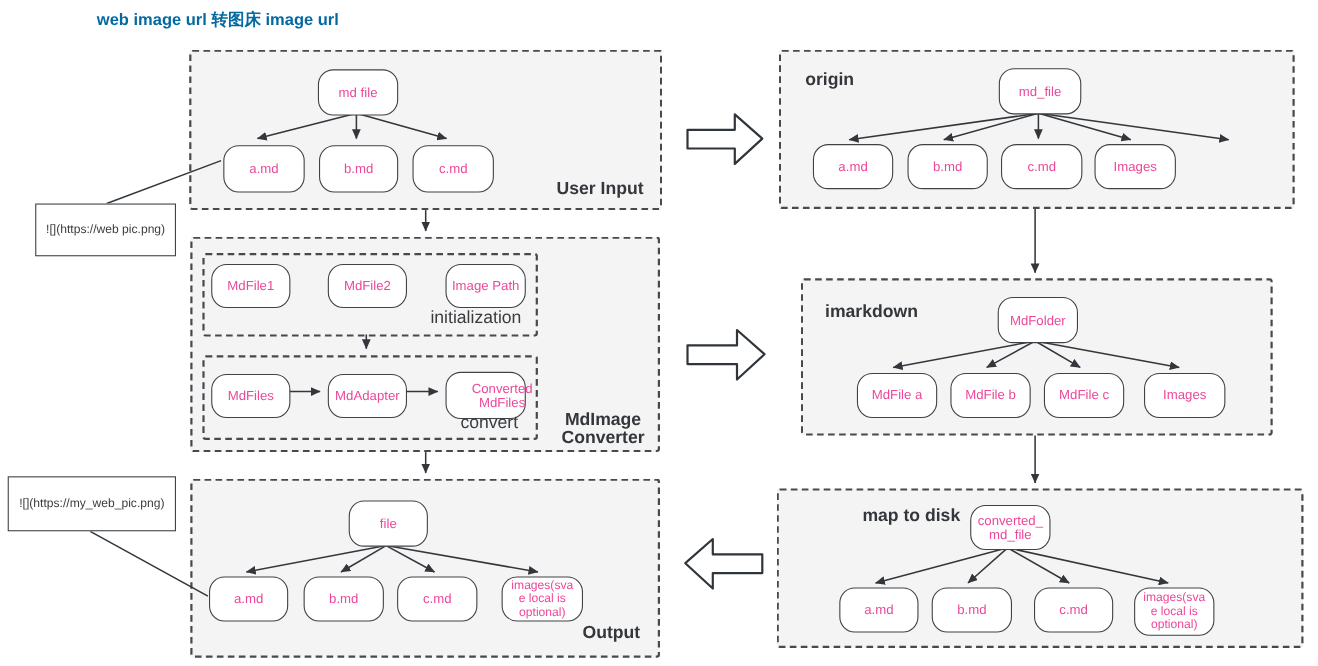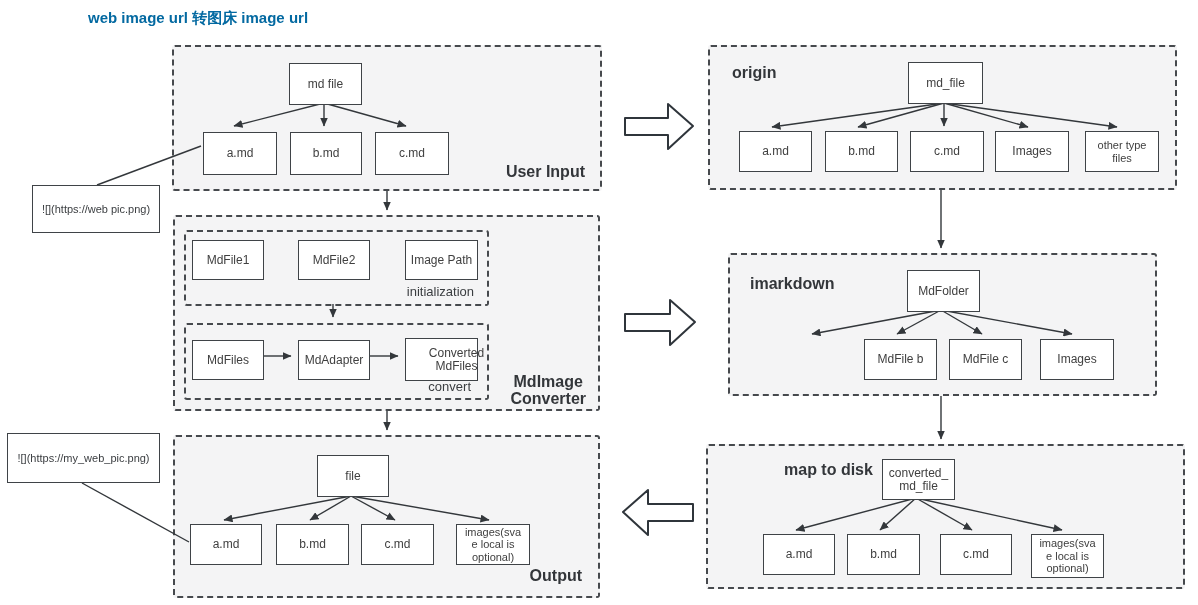--- a/index.html
+++ b/index.html
@@ -26,30 +26,30 @@
     border:2px dashed #46494d;
     border-radius:3px;
   }
   .group-label {
     position:absolute; z-index:3;
     font-size:16px; font-weight:bold; color:#33363a;
     white-space:pre; line-height:17px;
   }
   .sub-label {
     position:absolute; z-index:3;
-    font-size:13px; color:#3a3d40; white-space:pre;
+    font-size:16px; color:#3a3d40; white-space:pre;
   }
   .node {
     position:absolute; z-index:3;
     background:#ffffff;
     border:1.5px solid #3f4347;
-    border-radius:0;
+    border-radius:14px;
     display:flex; align-items:center; justify-content:center;
     text-align:center;
-    font-size:12px; color:#404040;
+    font-size:12px; color:#ec4899;
     line-height:13px;
     white-space:pre-line;
     padding:1px 2px;
   }
   .node.small { font-size:11px; line-height:12.5px; }
   .annotation {
     position:absolute; z-index:3;
     background:#ffffff;
     border:1.5px solid #3f4347;
     display:flex; align-items:center; justify-content:center;
@@ -111,27 +111,26 @@
   <div class="annotation" style="left:32px; top:185px; width:128px; height:48px;">![](https://web pic.png)</div>
   <div class="annotation" style="left:7px; top:433px; width:153px; height:50px;">![](https://my_web_pic.png)</div>
 
   <div class="group" style="left:708px; top:45px; width:469px; height:145px;">
     <div class="group-label" style="left:22px; top:17px;">origin</div>
     <div class="node" style="left:198px; top:15px; width:75px; height:42px;">md_file</div>
     <div class="node" style="left:29px; top:84px; width:73px; height:41px;">a.md</div>
     <div class="node" style="left:115px; top:84px; width:73px; height:41px;">b.md</div>
     <div class="node" style="left:200px; top:84px; width:74px; height:41px;">c.md</div>
     <div class="node" style="left:285px; top:84px; width:74px; height:41px;">Images</div>
-    <div class="node small" style="left:375px; top:84px; width:74px; height:41px;">other type
-files</div>
   </div>
 
   <div class="group" style="left:728px; top:253px; width:429px; height:143px;">
     <div class="group-label" style="left:20px; top:20px;">imarkdown</div>
     <div class="node" style="left:177px; top:15px; width:73px; height:42px;">MdFolder</div>
+    <div class="node" style="left:49px; top:84px; width:73px; height:41px;">MdFile a</div>
     <div class="node" style="left:134px; top:84px; width:73px; height:41px;">MdFile b</div>
     <div class="node" style="left:219px; top:84px; width:73px; height:41px;">MdFile c</div>
     <div class="node" style="left:310px; top:84px; width:74px; height:41px;">Images</div>
   </div>
 
   <div class="group" style="left:706px; top:444px; width:479px; height:145px;">
     <div class="group-label" style="left:76px; top:15px;">map to disk</div>
     <div class="node" style="left:174px; top:13px; width:73px; height:41px;">converted_
 md_file</div>
     <div class="node" style="left:55px; top:88px; width:72px; height:41px;">a.md</div>

